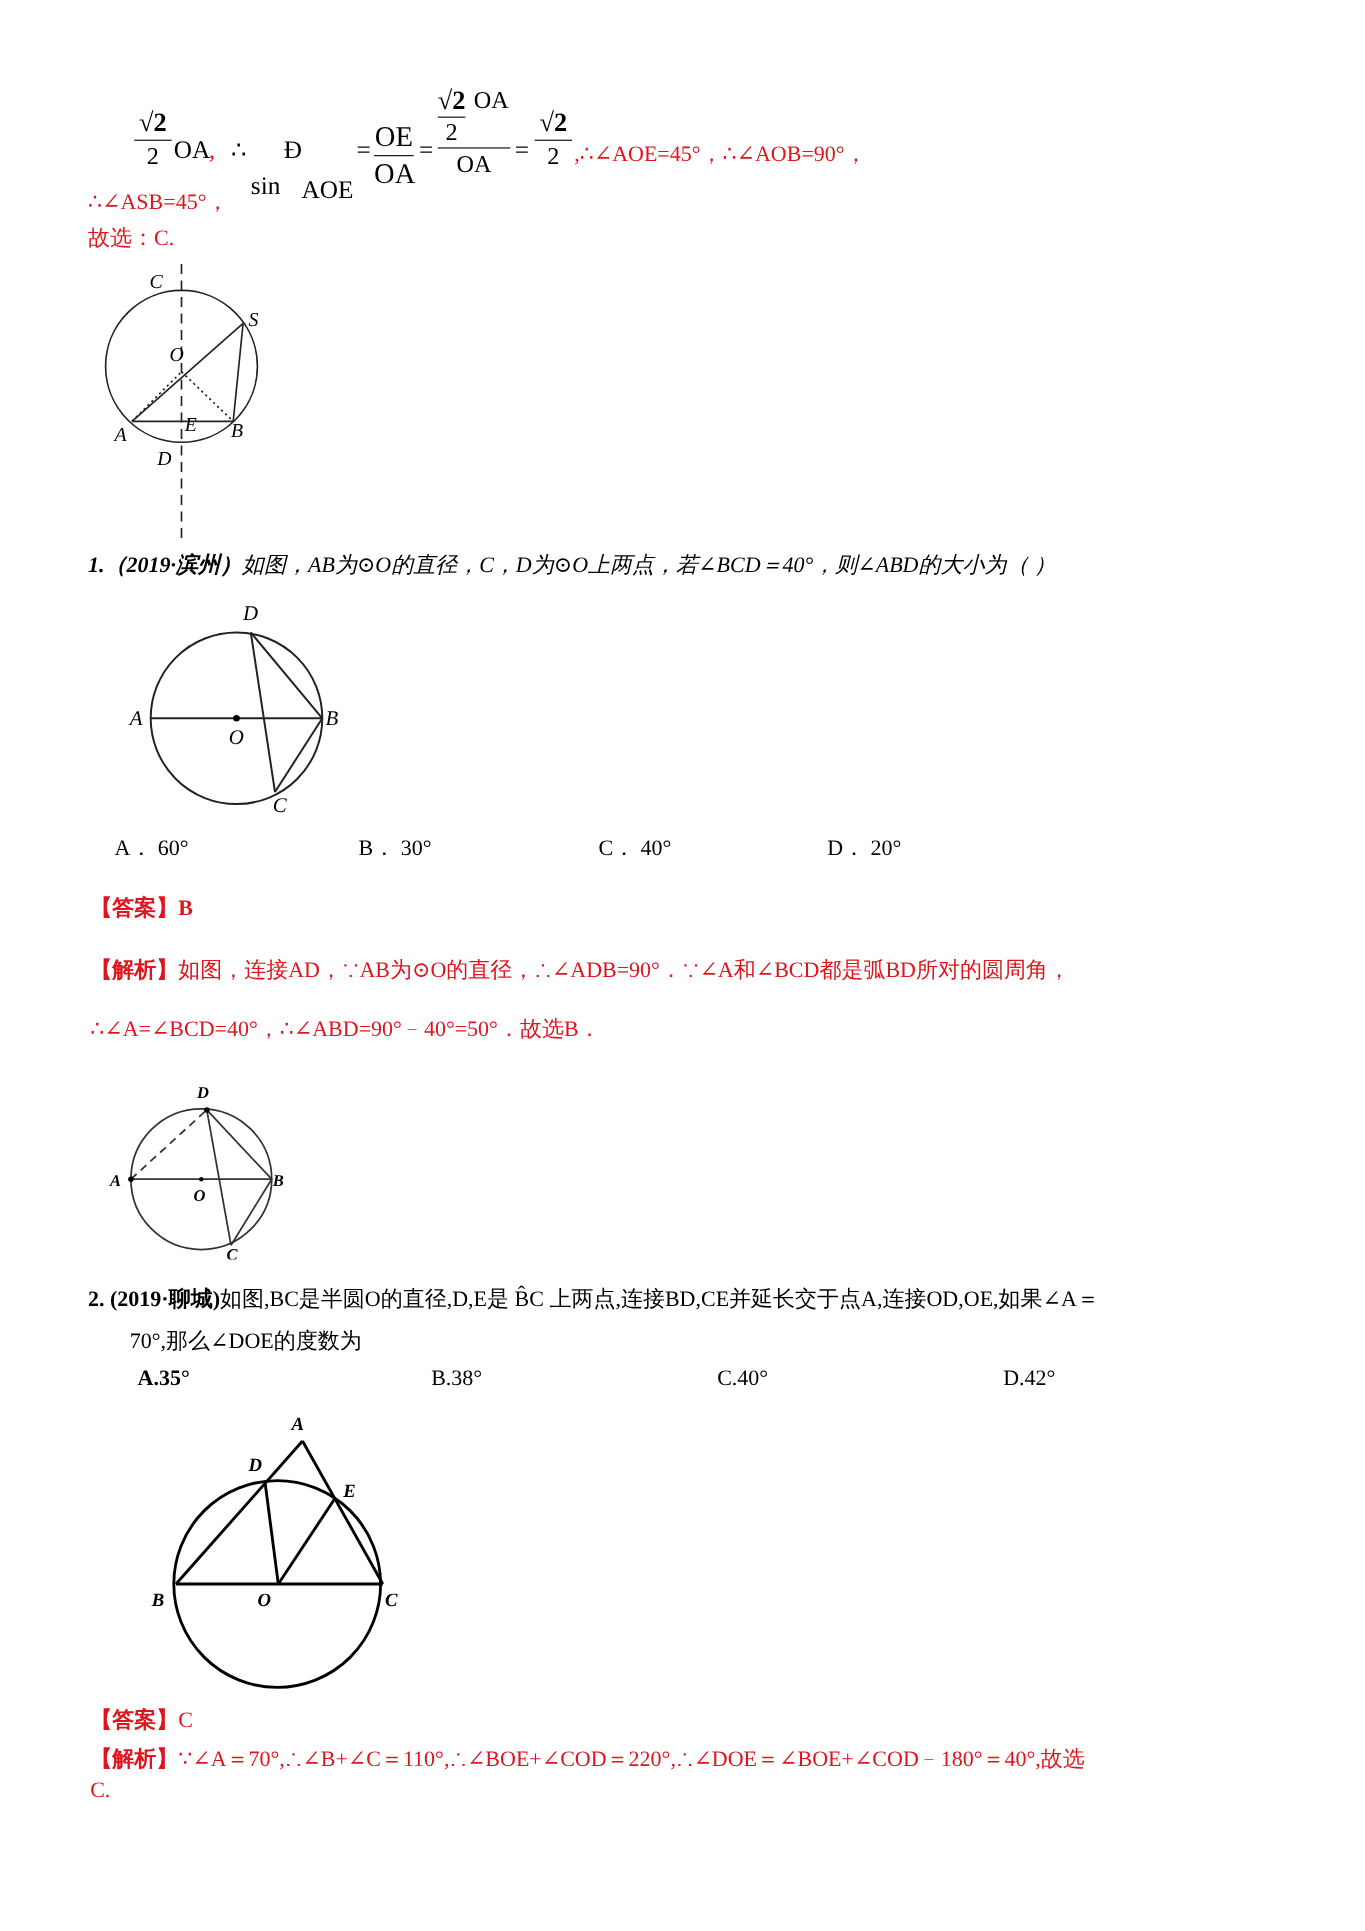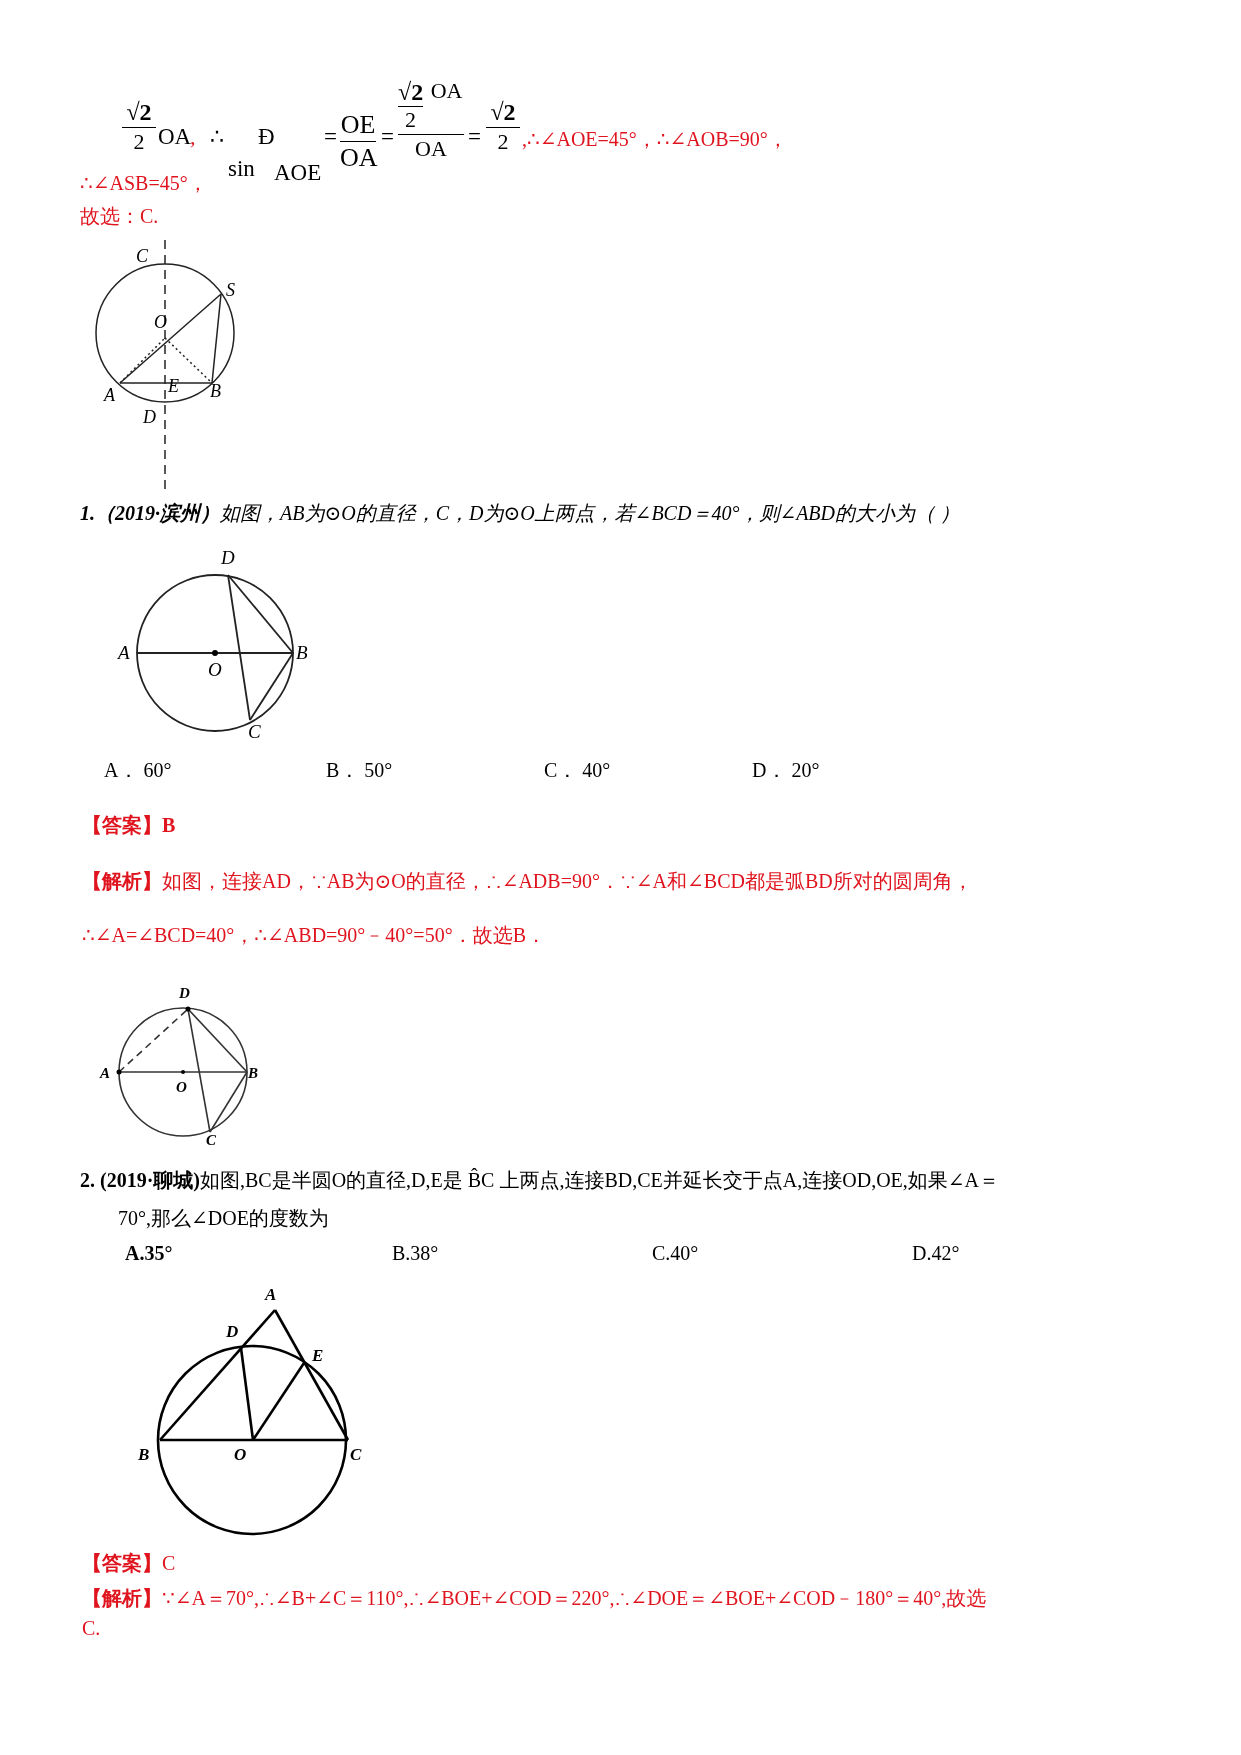--- a/index.html
+++ b/index.html
@@ -91,21 +91,21 @@
   <line x1="140" y1="175" x2="183" y2="108" stroke="#222" stroke-width="1.8"></line>
   <circle cx="105" cy="108" r="3" fill="#000"></circle>
   <text x="111" y="19" font-size="19">D</text>
   <text x="8" y="114" font-size="19">A</text>
   <text x="186" y="114" font-size="19">B</text>
   <text x="98" y="131" font-size="19">O</text>
   <text x="138" y="193" font-size="19">C</text>
   </svg>
 
   <div class="abs t20" style="left:104px;top:757px;"><span>A．</span> <span>60°</span></div>
-  <div class="abs t20" style="left:326px;top:757px;"><span>B．</span> <span>50°</span></div>
+  <div class="abs t20" style="left:326px;top:757px;"><span>B．</span> <span>30°</span></div>
   <div class="abs t20" style="left:544px;top:757px;"><span>C．</span> <span>40°</span></div>
   <div class="abs t20" style="left:752px;top:757px;"><span>D．</span> <span>20°</span></div>
 
   <div class="abs t20 red" style="left:82px;top:812px;">
     <span class="bold">【答案】</span><span class="bold">B</span>
   </div>
 
   <div class="abs t20 red" style="left:82px;top:868px;">
     <span class="bold">【解析】</span><span>如图，连接AD，∵AB为⊙O的直径，∴∠ADB=90°．∵∠A和∠BCD都是弧BD所对的圆周角，</span>
   </div>

